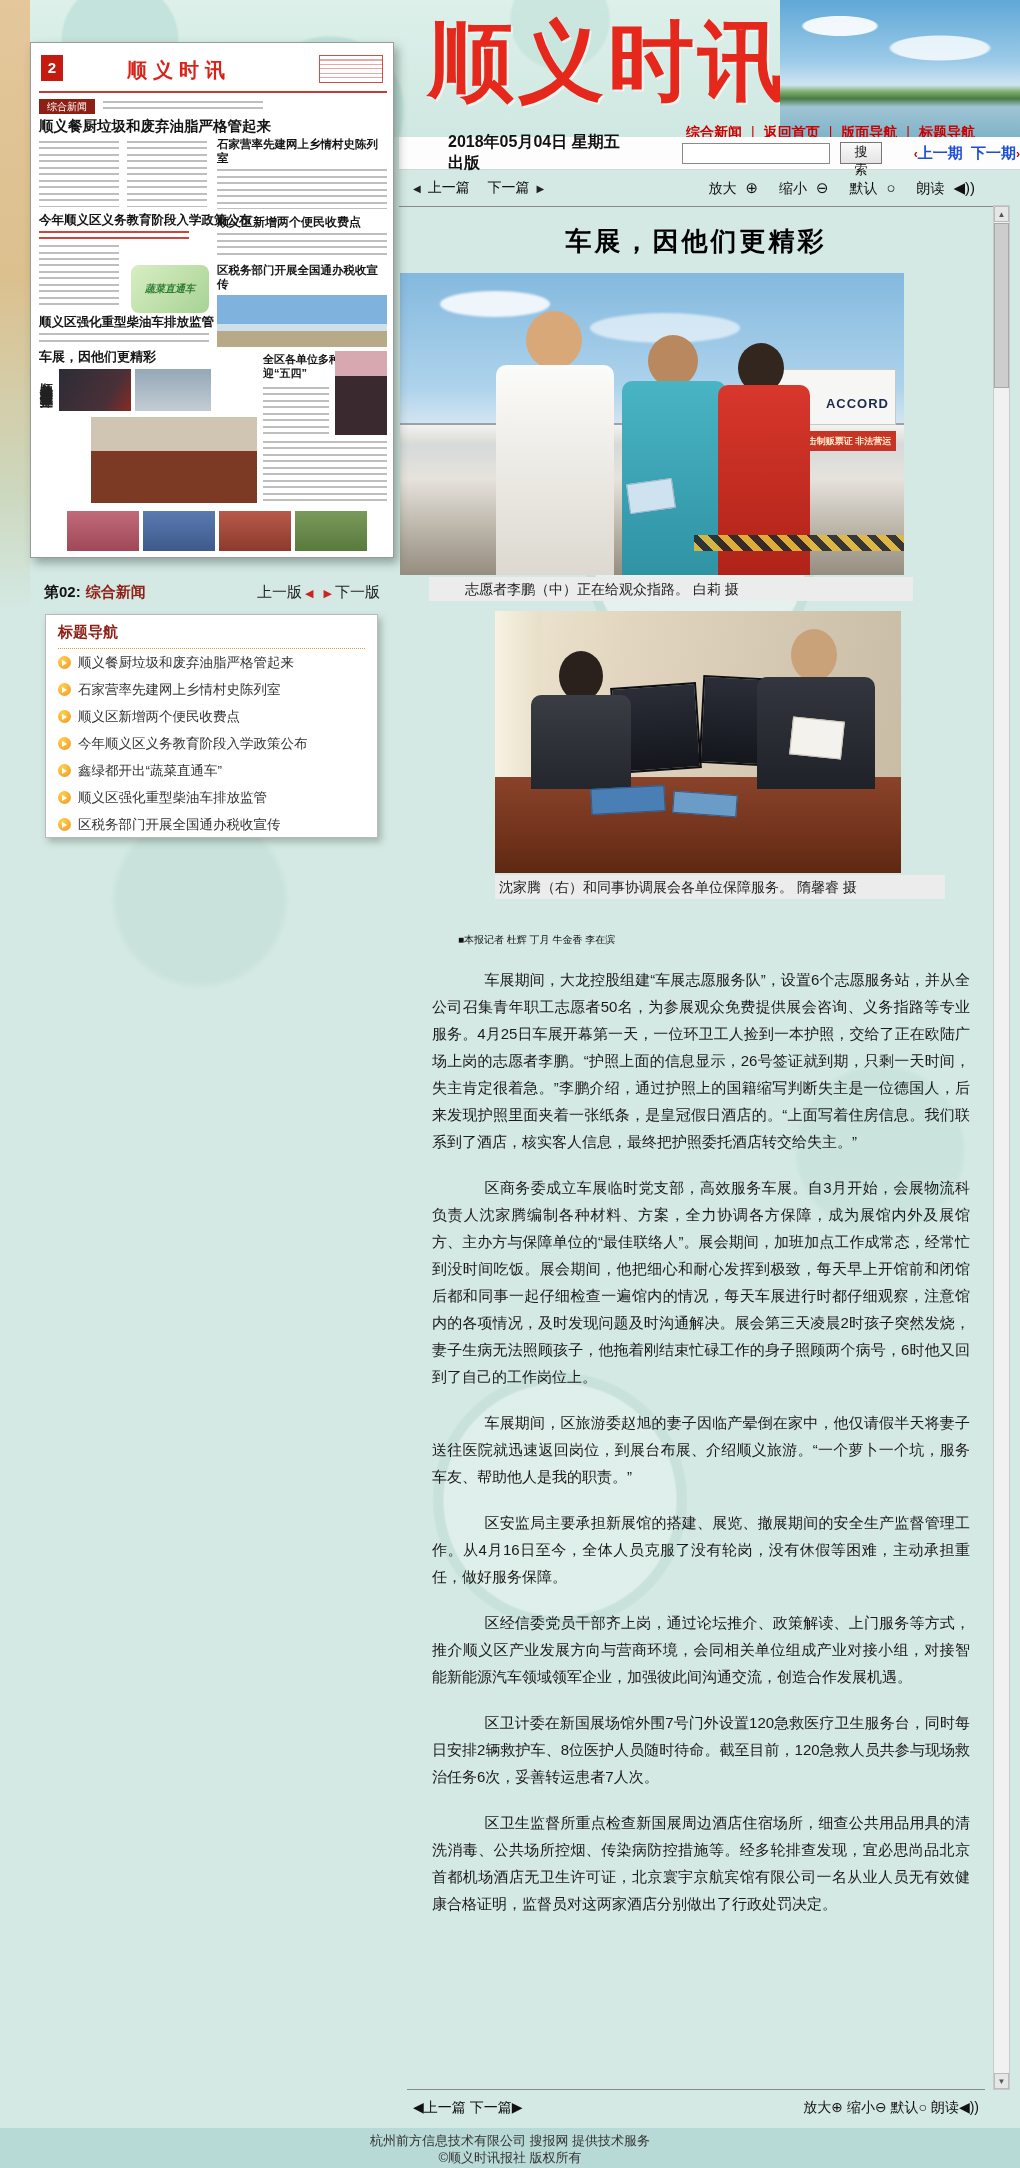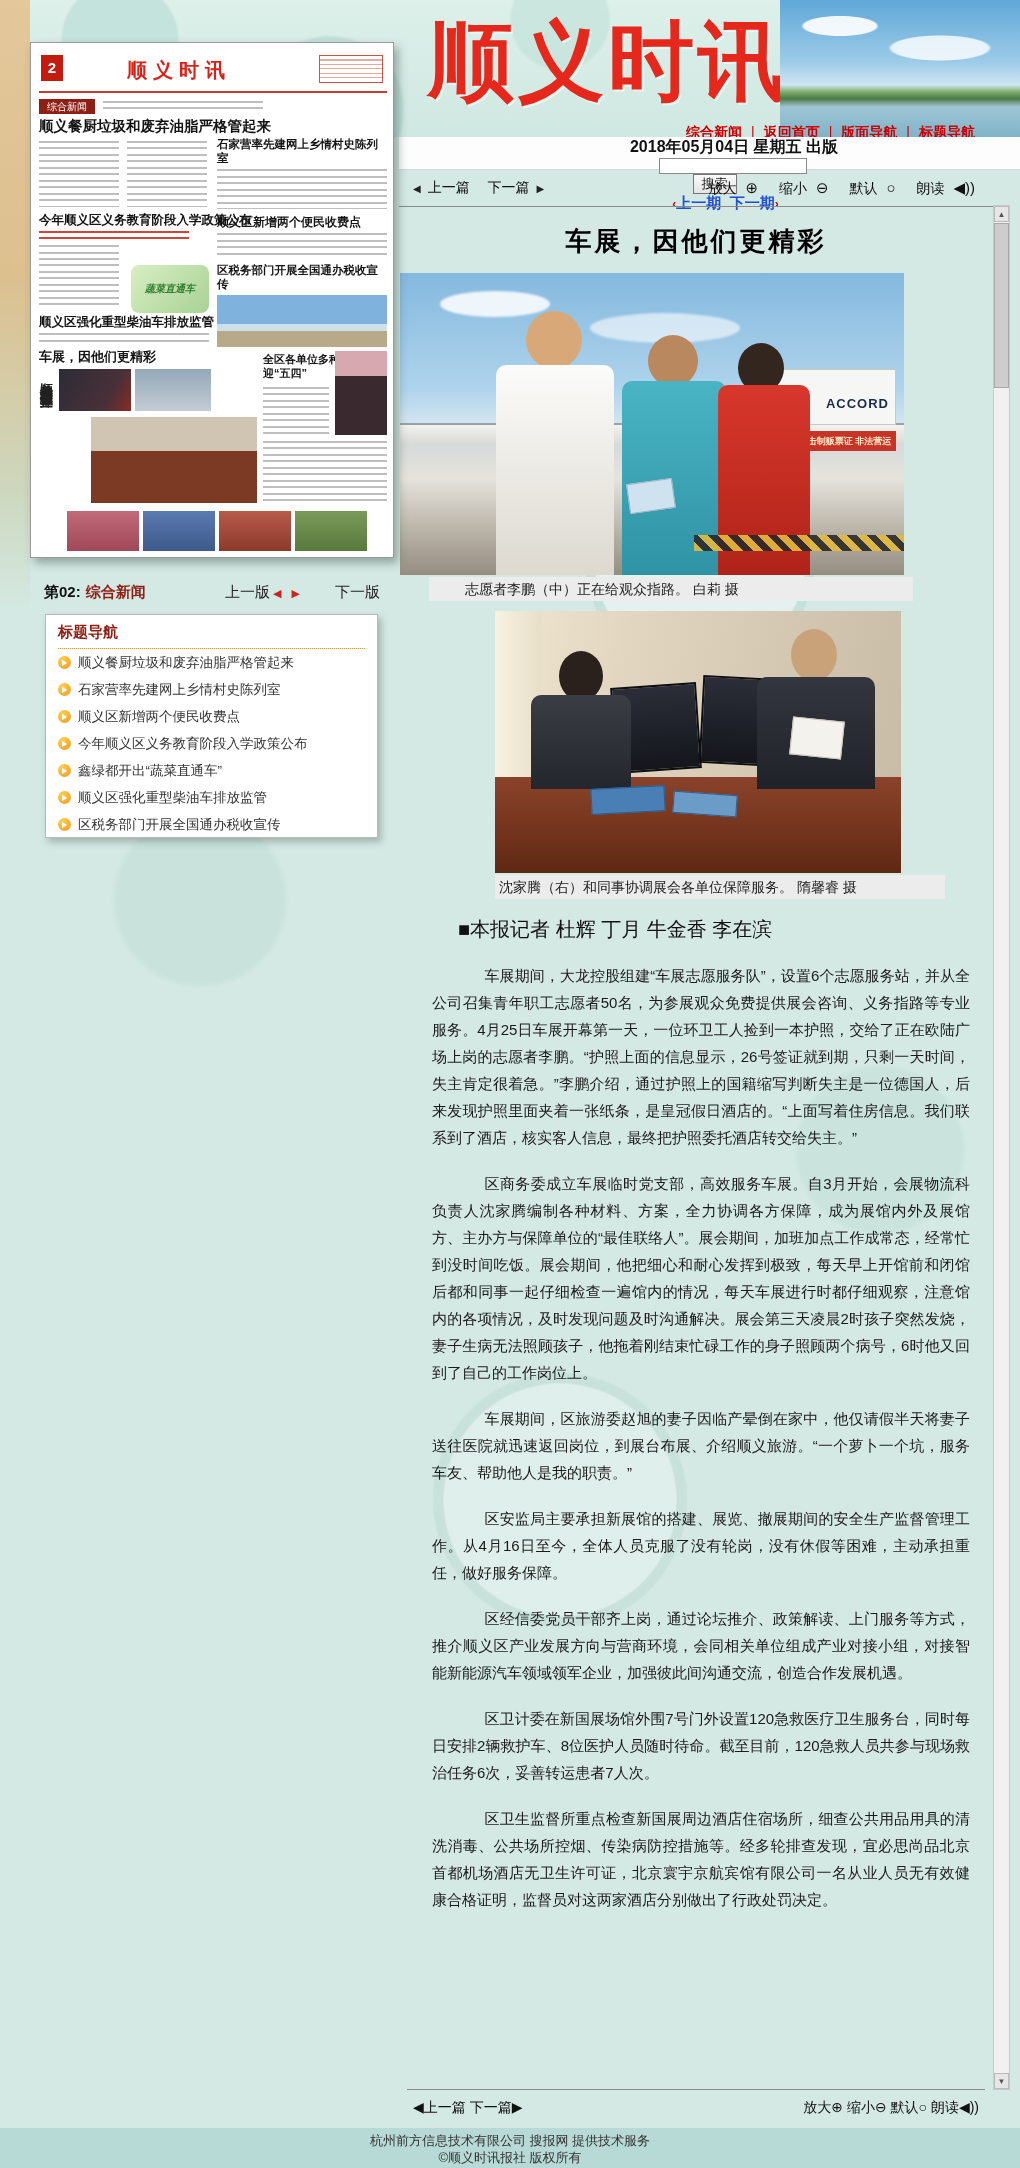--- a/index.html
+++ b/index.html
@@ -33,21 +33,21 @@
   .header-nav { position:absolute; right:45px; top:124px; font-size:14px; font-weight:bold; color:#c00; white-space:nowrap; }
   .header-nav a { color:#c00; text-decoration:none; cursor:pointer; }
   .header-nav .sep { color:#c00; margin:0 9px; font-weight:normal; }
 
   
   .tan-strip { position:absolute; left:0; top:0; width:30px; height:610px;
     background:linear-gradient(#e4c79b 0%, #dcc08e 45%, #cdd7bd 80%, #d4e9e3 100%); }
 
   
   .datebar { position:absolute; left:399px; top:137px; width:621px; height:33px;
-    background:#fdfdfd; border-bottom:1px solid #cfd8d4; display:flex; align-items:center;flex-direction:column; }
+    background:#fdfdfd; border-bottom:1px solid #cfd8d4; display:flex; align-items:center; }
   .date-text { margin-left:49px; font-size:16px; font-weight:bold; color:#111; }
   .search-input { margin-left:47px; width:148px; height:21px; border:1px solid #8a8a8a; background:#fff; font-size:12px; padding:0 4px; }
   .search-btn { margin-left:10px; height:22px; padding:0 8px; font-size:13px; color:#111;
     background:linear-gradient(#fafafa,#e4e4e4); border:1px solid #777; cursor:pointer; }
   .issue-pager { margin-left:32px; font-size:15px; font-weight:bold; color:#c00; white-space:nowrap; }
   .issue-pager a { color:#1d4ed8; text-decoration:none; cursor:pointer; }
   .issue-pager .arr { font-size:12px; }
 
   
   .column { position:absolute; left:399px; top:170px; width:594px; height:1958px; overflow:hidden; }
@@ -81,21 +81,21 @@
 
   .photo2 { position:relative; margin:10px 0 0 96px; width:406px; height:262px; overflow:hidden;
     background:linear-gradient(100deg,#efe7d2 0%, #e2d6c0 30%, #d3c6b0 70%, #c8bba4 100%); }
   .p2-window { position:absolute; left:0; top:0; width:46px; height:190px; background:linear-gradient(90deg,#f7f2e2,#e8dfc8); }
   .p2-desk { position:absolute; left:0; bottom:0; width:406px; height:96px;
     background:linear-gradient(#8a432a,#6e3019 70%,#5d2813); }
   .p2-monitor { position:absolute; background:linear-gradient(#2b2e38,#14161c); border:2px solid #0e0f13; }
   .p2-brochure { position:absolute; background:#4a7fb5; border:1px solid #2f5d8c; }
   .p2-paper { position:absolute; background:#f4f2ec; border:1px solid #c8c4b8; }
 
-  .byline { margin:17px 0 0 59px; font-size:20px; color:#111; }
+  .byline { margin:34px 0 0 59px; font-size:10px; color:#111; }
   .body-text { margin:4px 0 0 33px; width:538px; font-size:15px; color:#1a1a1a; }
   .body-text p { line-height:27px; text-indent:3.5em; margin-top:19px; text-align:justify; }
 
   
   .scrollbar { position:absolute; left:993px; top:205px; width:17px; height:1885px;
     background:#f1f1f1; border:1px solid #c9c9c9; }
   .sb-btn { position:absolute; left:0; width:15px; height:16px; background:#e6e6e6; border:1px solid #bbb;
     font-size:8px; color:#555; text-align:center; line-height:15px; cursor:pointer; }
   .sb-up { top:0; } .sb-down { bottom:0; }
   .sb-thumb { position:absolute; left:0; top:17px; width:15px; height:165px; background:#cdcdcd; border:1px solid #a8a8a8; cursor:grab; }
@@ -119,21 +119,21 @@
     font-size:13px; font-weight:bold; color:#222; letter-spacing:1px; }
   .green-art { position:absolute; left:100px; top:222px; width:78px; height:48px; border-radius:8px;
     background:linear-gradient(135deg,#d8eec4,#a8d294); color:#2e7d32; font-size:10px; font-weight:bold;
     font-style:italic; display:flex; align-items:center; justify-content:center; }
 
   .page-label-row { position:absolute; left:30px; top:583px; width:364px; padding:0 14px;
     display:flex; align-items:center; font-size:15px; }
   .page-label-prefix { font-weight:bold; color:#111; }
   .page-label-name { font-weight:bold; color:#8e1f14; margin-left:5px; }
   .page-pager { margin-left:auto; color:#222; white-space:nowrap; }
-  .page-pager a { color:#222; text-decoration:none; cursor:pointer;margin-left:32px; }
+  .page-pager a { color:#222; text-decoration:none; cursor:pointer; }
   .page-pager .arr { color:#c22; font-size:11px; margin:0 3px; }
 
   .titlenav { position:absolute; left:45px; top:614px; width:333px; height:224px; background:#fff;
     border:1px solid #b9b9b9; box-shadow:3px 4px 7px rgba(60,80,70,.35); padding:8px 12px 0 12px; overflow:hidden; }
   .titlenav-title { font-size:15px; font-weight:bold; color:#8e1f14; padding-bottom:6px;
     border-bottom:1px dotted #e8963c; }
   .tn-item { display:flex; align-items:center; height:27px; font-size:13.5px; color:#333; cursor:pointer; white-space:nowrap; overflow:hidden; }
   .tn-bullet { flex:0 0 13px; width:13px; height:13px; border-radius:50%; margin-right:7px;
     background:radial-gradient(circle at 35% 30%,#ffd24a,#ef9422); position:relative; }
   .tn-bullet::after { content:""; position:absolute; left:4px; top:3.5px; border-left:5px solid #fff;

